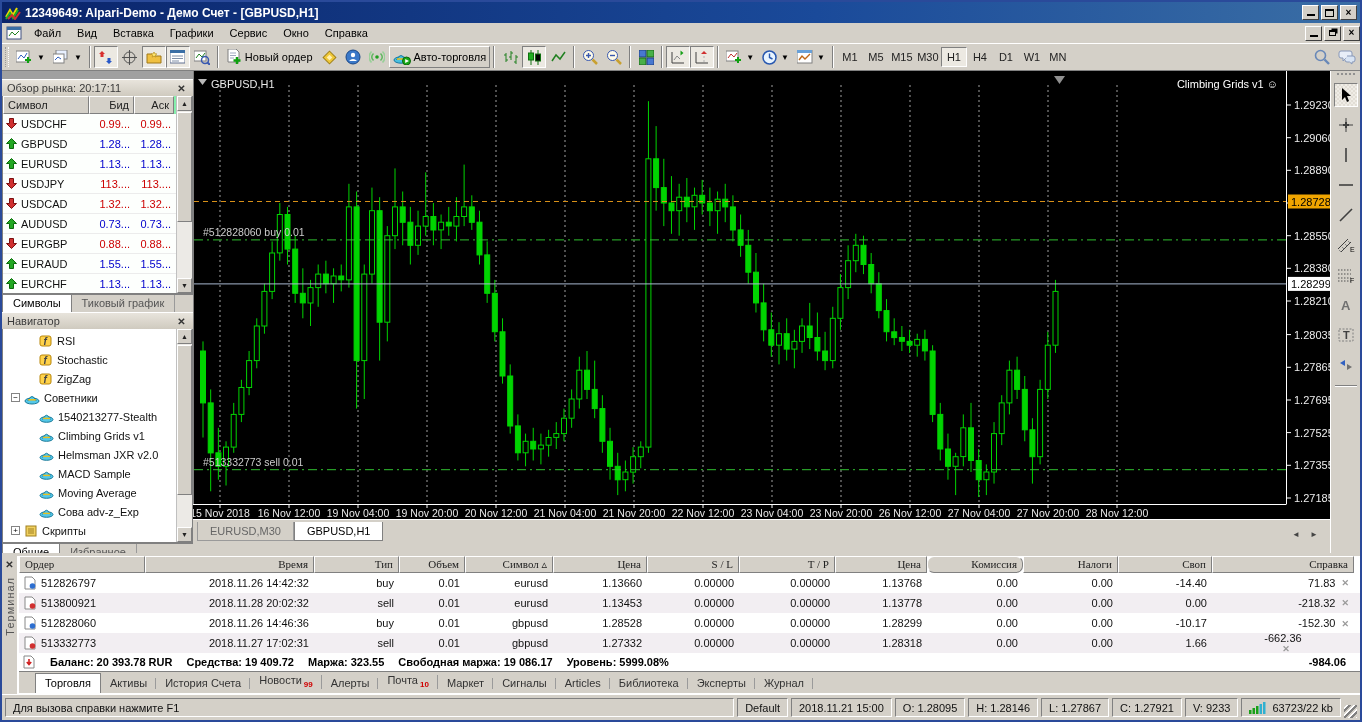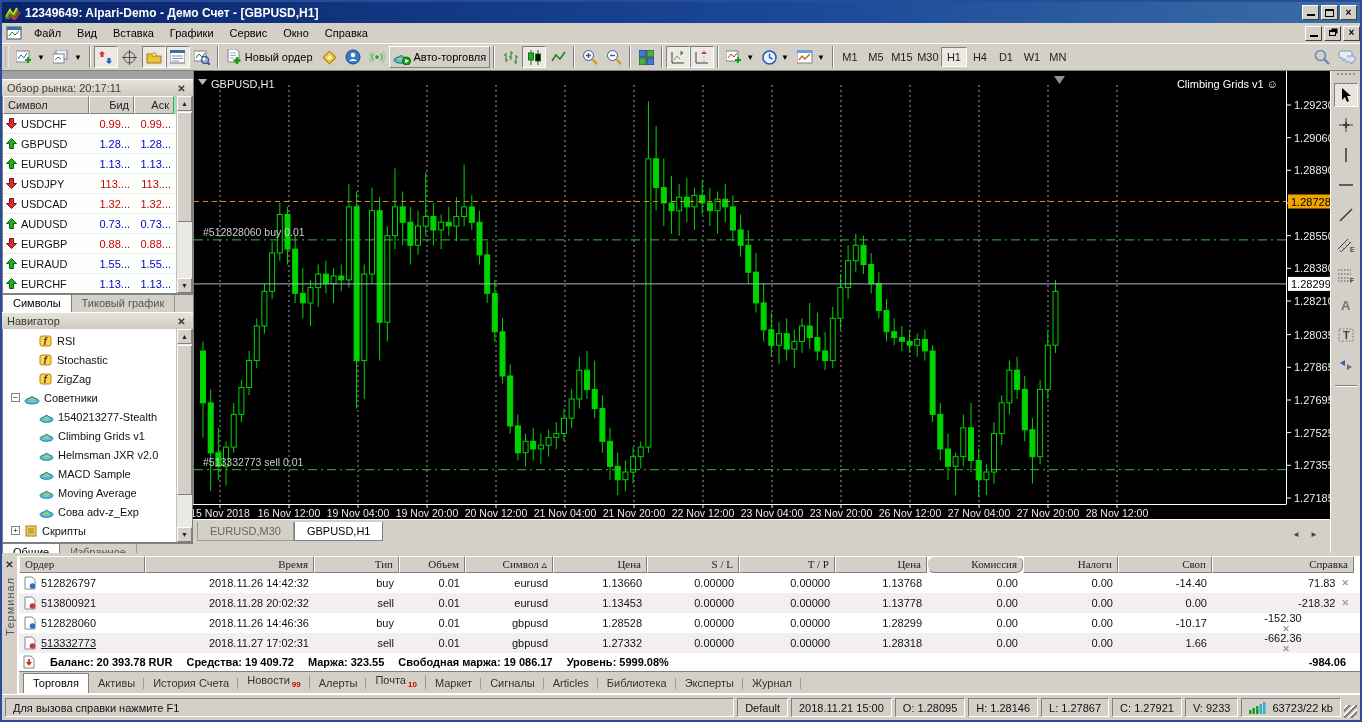--- a/index.html
+++ b/index.html
@@ -90,21 +90,21 @@
   .t-hrow{display:flex;height:17px;}
   .t-hcell{background:#d4d0c8;border:1px solid;border-color:#fff #808080 #808080 #fff;padding:1px 5px;color:#222;white-space:nowrap;overflow:hidden;font-family:Liberation Serif, serif;}
   .t-row{display:flex;height:20px;align-items:center;}
   .t-row.alt{background:#f2eef2;}
   .t-cell{padding:0 5px;white-space:nowrap;overflow:hidden;color:#111;}
   .t-cell.r{text-align:right;}
   .t-cell.id{display:flex;align-items:center;gap:4px;}
   .closex{color:#9a9a9a;font-size:9px;font-weight:bold;margin-left:6px;}
   #balance-row{display:flex;align-items:center;height:18px;font-weight:bold;color:#000;padding-left:4px;gap:14px;}
   #balance-row .pl{margin-left:auto;padding-right:14px;}
-  #term-tabs{display:flex;align-items:flex-end;height:22px;background:#d4d0c8;border-top:1px solid #808080;padding-left:4px;}
+  #term-tabs{display:flex;align-items:flex-end;height:22px;background:#d4d0c8;border-top:1px solid #808080;padding-left:16px;}
   .ttab{padding:3px 9px 4px;color:#333;position:relative;}
   .ttab .div{position:absolute;right:0;top:4px;bottom:4px;border-right:1px solid #9a9a9a;}
   .ttab.active{background:#fff;border:1px solid #808080;border-bottom:none;font-weight:normal;color:#000;}
   .badge{color:#d00000;font-size:8px;font-weight:bold;vertical-align:sub;margin-left:2px;}
 
   
   #statusbar{position:absolute;left:0;bottom:0;right:0;height:26px;background:#d4d0c8;border-top:1px solid #fff;display:flex;align-items:center;padding:2px 3px;gap:3px;}
   .scell{height:19px;border:1px solid;border-color:#808080 #fff #fff #808080;display:flex;align-items:center;padding:0 7px;color:#111;white-space:nowrap;}
   .scell.grow{flex:1;}
   #resize-grip{width:13px;height:13px;align-self:flex-end;background:repeating-linear-gradient(135deg,transparent 0 2px,#fff 2px 3px,#808080 3px 5px);}
@@ -1101,27 +1101,27 @@
           <span class="t-cell r" style="width: 85px;">buy</span>
           <span class="t-cell r" style="width: 66px;">0.01</span>
           <span class="t-cell r" style="width: 88px;">gbpusd</span>
           <span class="t-cell r" style="width: 94px;">1.28528</span>
           <span class="t-cell r" style="width: 92px;">0.00000</span>
           <span class="t-cell r" style="width: 96px;">0.00000</span>
           <span class="t-cell r" style="width: 92px;">1.28299</span>
           <span class="t-cell r" style="width: 96px;">0.00</span>
           <span class="t-cell r" style="width: 95px;">0.00</span>
           <span class="t-cell r" style="width: 94px;">-10.17</span>
-          <span class="t-cell r" style="width: 142px; display: flex; justify-content: flex-end; align-items: center; flex-direction: column;">
+          <span class="t-cell r" style="width: 142px; display: flex; justify-content: flex-end; align-items: flex-end;">
             <span>-152.30</span>
             <span class="closex">✕</span>
           </span>
         </div>
         <div class="t-row alt">
-          <span class="t-cell id" style="width: 126px; text-decoration: underline;">
+          <span class="t-cell id" style="width: 126px;">
             <span>
               <svg width="13" height="14">
                 <path d="M1 1 h7 l3 3 v9 h-10 z" fill="#fff" stroke="#888"></path>
                 <circle cx="8.5" cy="10" r="2.8" fill="#d03030"></circle>
               </svg>
             </span>
             <span>513332773</span>
           </span>
           <span class="t-cell r" style="width: 169px;">2018.11.27 17:02:31</span>
           <span class="t-cell r" style="width: 85px;">sell</span>

